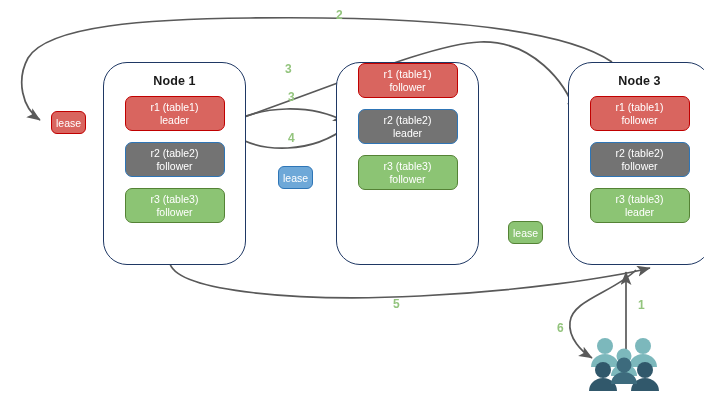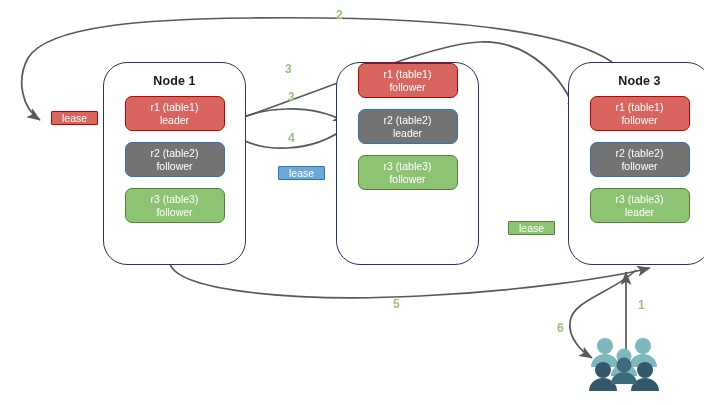--- a/index.html
+++ b/index.html
@@ -64,23 +64,23 @@
   }
   .replica .l1, .replica .l2 { display: block; }
   .rep-red   { background: #d9655f; border-color: #c00000; }
   .rep-blue  { background: #737373; border-color: #2e75b6; }
   .rep-green { background: #8cc474; border-color: #548235; }
 
   
   .lease {
     position: absolute;
     box-sizing: border-box;
-    height: 14px;
-    padding: 0 10px;
-    border-radius: 1px;
+    height: 23px;
+    padding: 0 4px;
+    border-radius: 6px;
     display: flex;
     align-items: center;
     justify-content: center;
     color: #ffffff;
     font-size: 10.5px;
     border-width: 1.4px;
     border-style: solid;
     white-space: nowrap;
   }
   .lease-red   { background: #d9655f; border-color: #c00000; }

